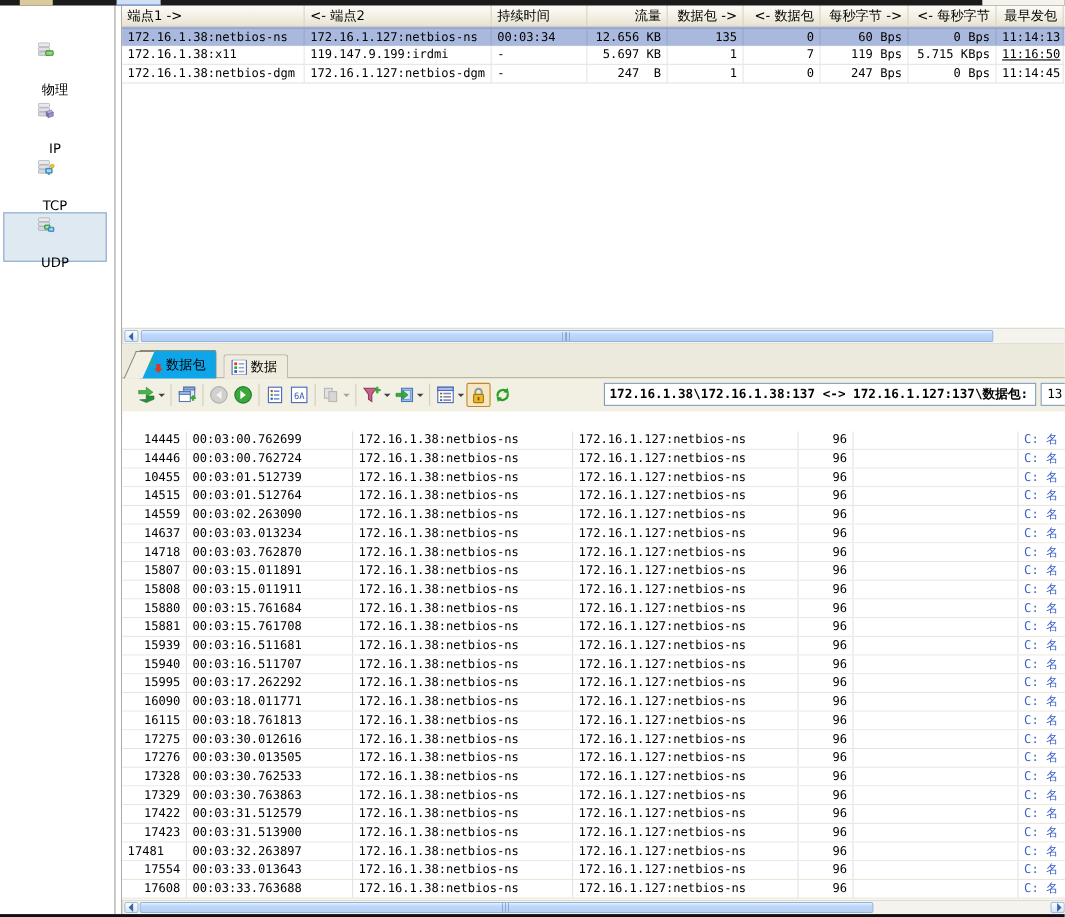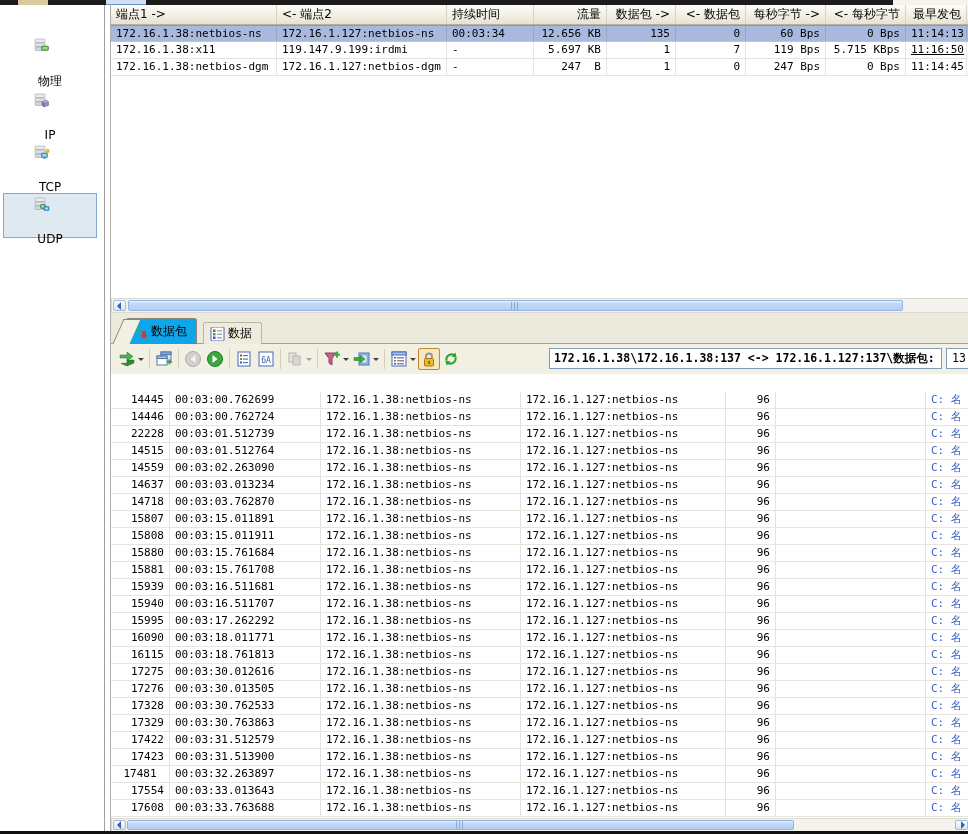--- a/index.html
+++ b/index.html
@@ -57,21 +57,21 @@
   .tabstrip { position:absolute; left:0; top:308px; width:858px; height:31px; background:#eceadc; border-bottom:1px solid #a5a183; }
   .tab { position:absolute; bottom:-1px; height:24px; padding:0 9px 0 6px; display:flex; align-items:center; gap:3px; cursor:pointer; }
   .tab .tlbl { font-size:12px; }
   .tab.active { left:16px; background:#0ea5e9; border:1px solid #8a8777; border-bottom:none; border-left:none; border-radius:0 3px 0 0; height:26px; z-index:2; }
   .tab.active::before { content:""; position:absolute; left:-9px; top:0; bottom:0; width:16px;
     background:#f2efe3; border-left:1px solid #8a8777; border-top:1px solid #8a8777; transform:skewX(-24deg); }
   .tab.inactive { left:92px; background:#efecdd; border:1px solid #b9b6a7; border-bottom:none; border-radius:3px 3px 0 0; height:22px; }
   .tico { width:15px; height:14px; display:inline-block; }
 
   
-  .toolbar { position:absolute; left:0; top:339px; width:858px; height:30px; background:#f2efe3; display:flex; align-items:center; padding-left:5px; }
+  .toolbar { position:absolute; left:0; top:339px; width:858px; height:30px; background:#f2efe3; display:flex; align-items:center; padding-left:11px; }
   .tbtn { height:22px; min-width:22px; display:flex; align-items:center; justify-content:center; border:1px solid transparent; border-radius:2px; cursor:pointer; padding:0 1px; }
   .tbtn.toggled { background:#f6e7c0; border:1px solid #c08830; }
   .tbtn.disabled { cursor:default; opacity:.9; }
   .tsep { width:1px; height:20px; background:#d2cebc; margin:0 3px; flex:none; }
   .dd { width:0; height:0; border:3px solid transparent; border-top-color:#404040; margin:4px 0 0 2px; }
   .dd.gray { border-top-color:#9a9a9a; }
   .ibox { width:18px; height:18px; display:block; }
   .filter-box { position:absolute; left:438px; top:4px; width:393px; height:21px; background:#fff; border:1px solid #7f9db9;
     font-family:"DejaVu Sans Mono", "Liberation Mono", monospace; font-weight:bold; font-size:11.5px; line-height:19px; padding:0 4px; white-space:pre; overflow:hidden; }
   .count-box { position:absolute; left:835px; top:4px; width:40px; height:21px; background:#fff; border:1px solid #7f9db9;
@@ -365,21 +365,21 @@
       <div class="trow">
         <div class="tcell" style="width: 59px; text-align: right;">14446</div>
         <div class="tcell" style="width: 151px; text-align: left;">00:03:00.762724</div>
         <div class="tcell" style="width: 200px; text-align: left;">172.16.1.38:netbios-ns</div>
         <div class="tcell" style="width: 205px; text-align: left;">172.16.1.127:netbios-ns</div>
         <div class="tcell" style="width: 50px; text-align: right;">96</div>
         <div class="tcell" style="width: 150px; text-align: left;"></div>
         <div class="tcell bluetx" style="width: 72px; text-align: left;">C: 名</div>
       </div>
       <div class="trow">
-        <div class="tcell" style="width: 59px; text-align: right;">22228</div>
+        <div class="tcell" style="width: 59px; text-align: right;">10455</div>
         <div class="tcell" style="width: 151px; text-align: left;">00:03:01.512739</div>
         <div class="tcell" style="width: 200px; text-align: left;">172.16.1.38:netbios-ns</div>
         <div class="tcell" style="width: 205px; text-align: left;">172.16.1.127:netbios-ns</div>
         <div class="tcell" style="width: 50px; text-align: right;">96</div>
         <div class="tcell" style="width: 150px; text-align: left;"></div>
         <div class="tcell bluetx" style="width: 72px; text-align: left;">C: 名</div>
       </div>
       <div class="trow">
         <div class="tcell" style="width: 59px; text-align: right;">14515</div>
         <div class="tcell" style="width: 151px; text-align: left;">00:03:01.512764</div>
@@ -545,21 +545,21 @@
       <div class="trow">
         <div class="tcell" style="width: 59px; text-align: right;">17423</div>
         <div class="tcell" style="width: 151px; text-align: left;">00:03:31.513900</div>
         <div class="tcell" style="width: 200px; text-align: left;">172.16.1.38:netbios-ns</div>
         <div class="tcell" style="width: 205px; text-align: left;">172.16.1.127:netbios-ns</div>
         <div class="tcell" style="width: 50px; text-align: right;">96</div>
         <div class="tcell" style="width: 150px; text-align: left;"></div>
         <div class="tcell bluetx" style="width: 72px; text-align: left;">C: 名</div>
       </div>
       <div class="trow">
-        <div class="tcell" style="width: 59px; text-align: center;">17481</div>
+        <div class="tcell" style="width: 59px; text-align: left;">17481</div>
         <div class="tcell" style="width: 151px; text-align: left;">00:03:32.263897</div>
         <div class="tcell" style="width: 200px; text-align: left;">172.16.1.38:netbios-ns</div>
         <div class="tcell" style="width: 205px; text-align: left;">172.16.1.127:netbios-ns</div>
         <div class="tcell" style="width: 50px; text-align: right;">96</div>
         <div class="tcell" style="width: 150px; text-align: left;"></div>
         <div class="tcell bluetx" style="width: 72px; text-align: left;">C: 名</div>
       </div>
       <div class="trow">
         <div class="tcell" style="width: 59px; text-align: right;">17554</div>
         <div class="tcell" style="width: 151px; text-align: left;">00:03:33.013643</div>

